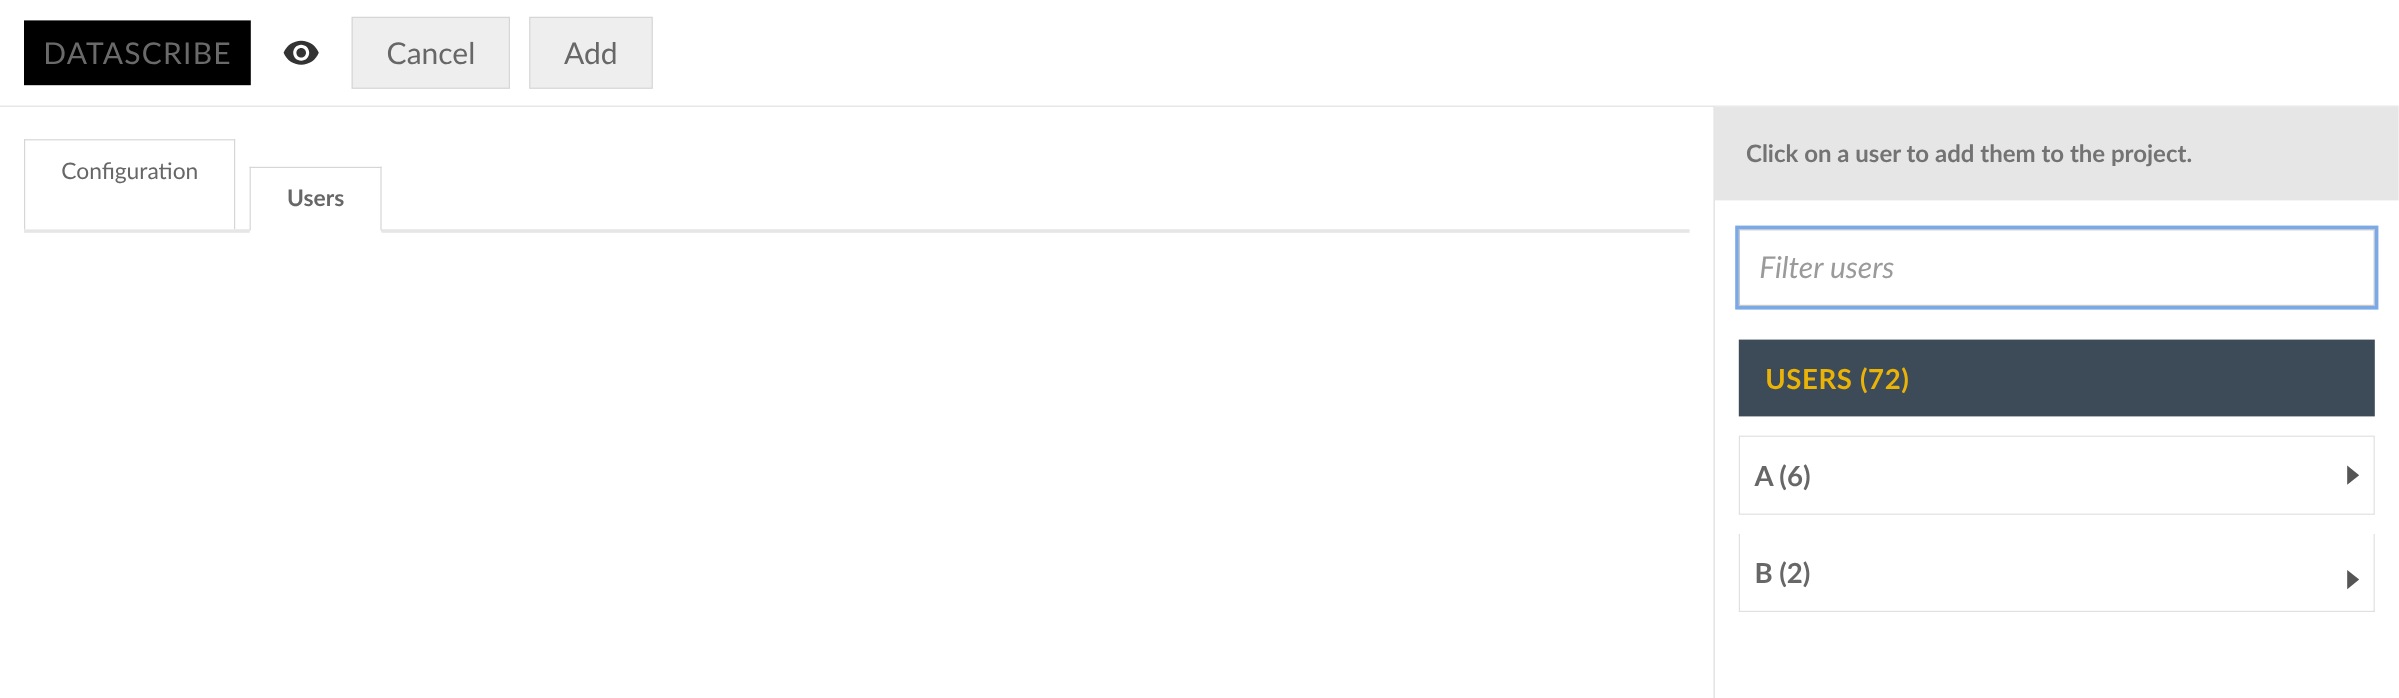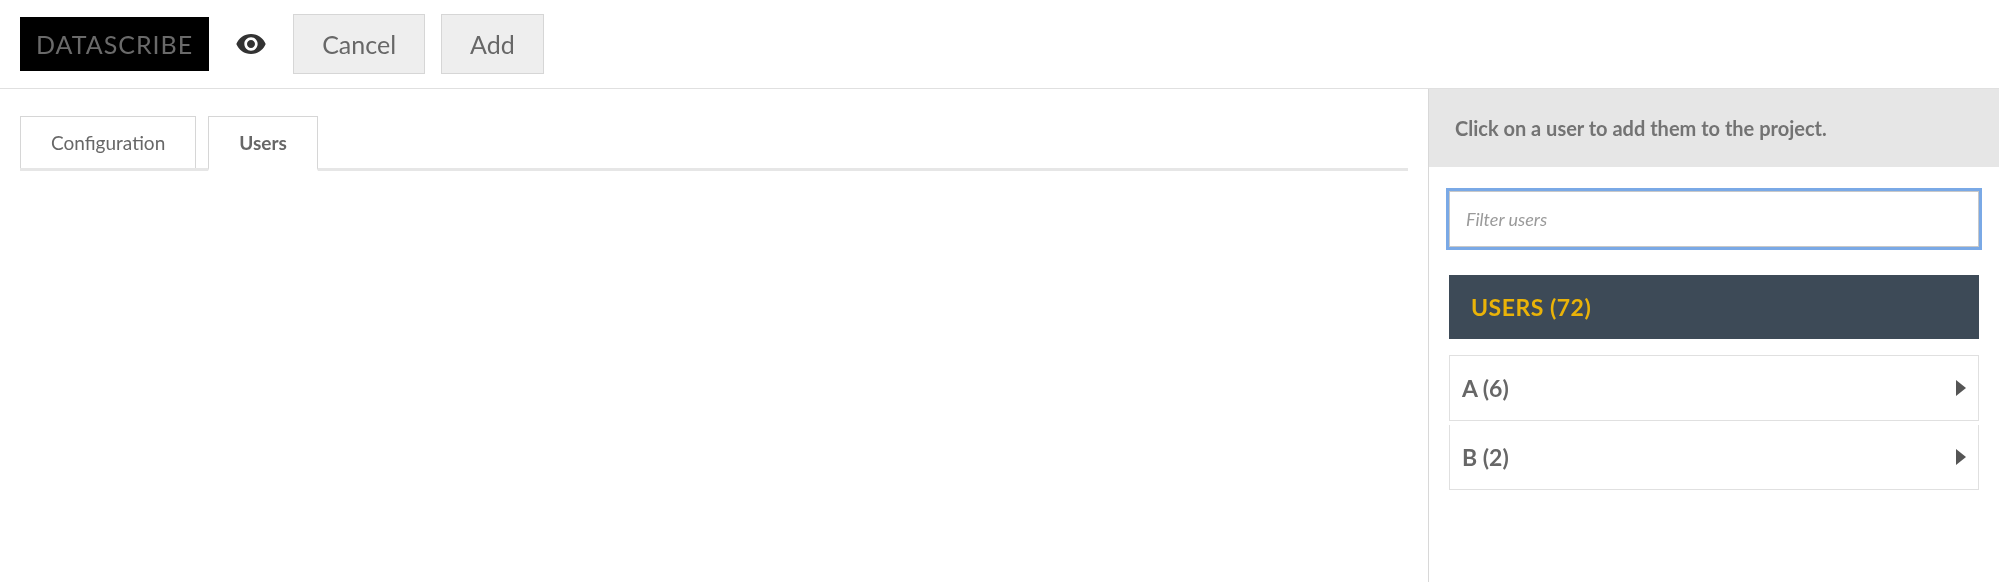--- a/index.html
+++ b/index.html
@@ -88,40 +88,41 @@
       cursor: pointer;
       margin-right: 12px;
       background: #fff;
       position: relative;
     }
     .tab.active {
       font-weight: 700;
       border-bottom: 3px solid #fff;
       margin-bottom: -3px;
       z-index: 1;
+      margin-top: 23px;
     }
     .sidebar {
       width: 570px;
       background: #fff;
     }
     .sidebar-hint {
       background: #e6e6e6;
       padding: 24px 26px;
       font-size: 20px;
       font-weight: 700;
       color: #737373;
       line-height: 1.5;
     }
     .sidebar-body {
       padding: 24px 20px 0 20px;
     }
     .filter-input {
       width: 100%;
       padding: 16px 16px;
-      font-size: 18px;
+      font-size: 25px;
       font-style: italic;
       border: 1px solid #c8c8c8;
       outline: 3px solid #7aa9e6;
       outline-offset: 0;
       font-family: inherit;
       color: #a21caf;
     }
     .filter-input::placeholder {
       color: #9a9a9a;
       font-style: italic;
@@ -142,22 +143,23 @@
       font-weight: 700;
       color: #676767;
       display: flex;
       justify-content: space-between;
       align-items: center;
       cursor: pointer;
       margin-top: 16px;
       background: #fff;
     }
     .user-group + .user-group {
-      margin-top: 4px;
+      margin-top: 16px;
       border-top: none;
+      align-items: flex-end;
     }
     .caret {
       width: 0;
       height: 0;
       border-top: 8px solid transparent;
       border-bottom: 8px solid transparent;
       border-left: 10px solid #555;
     }
   </style>
 </head>

